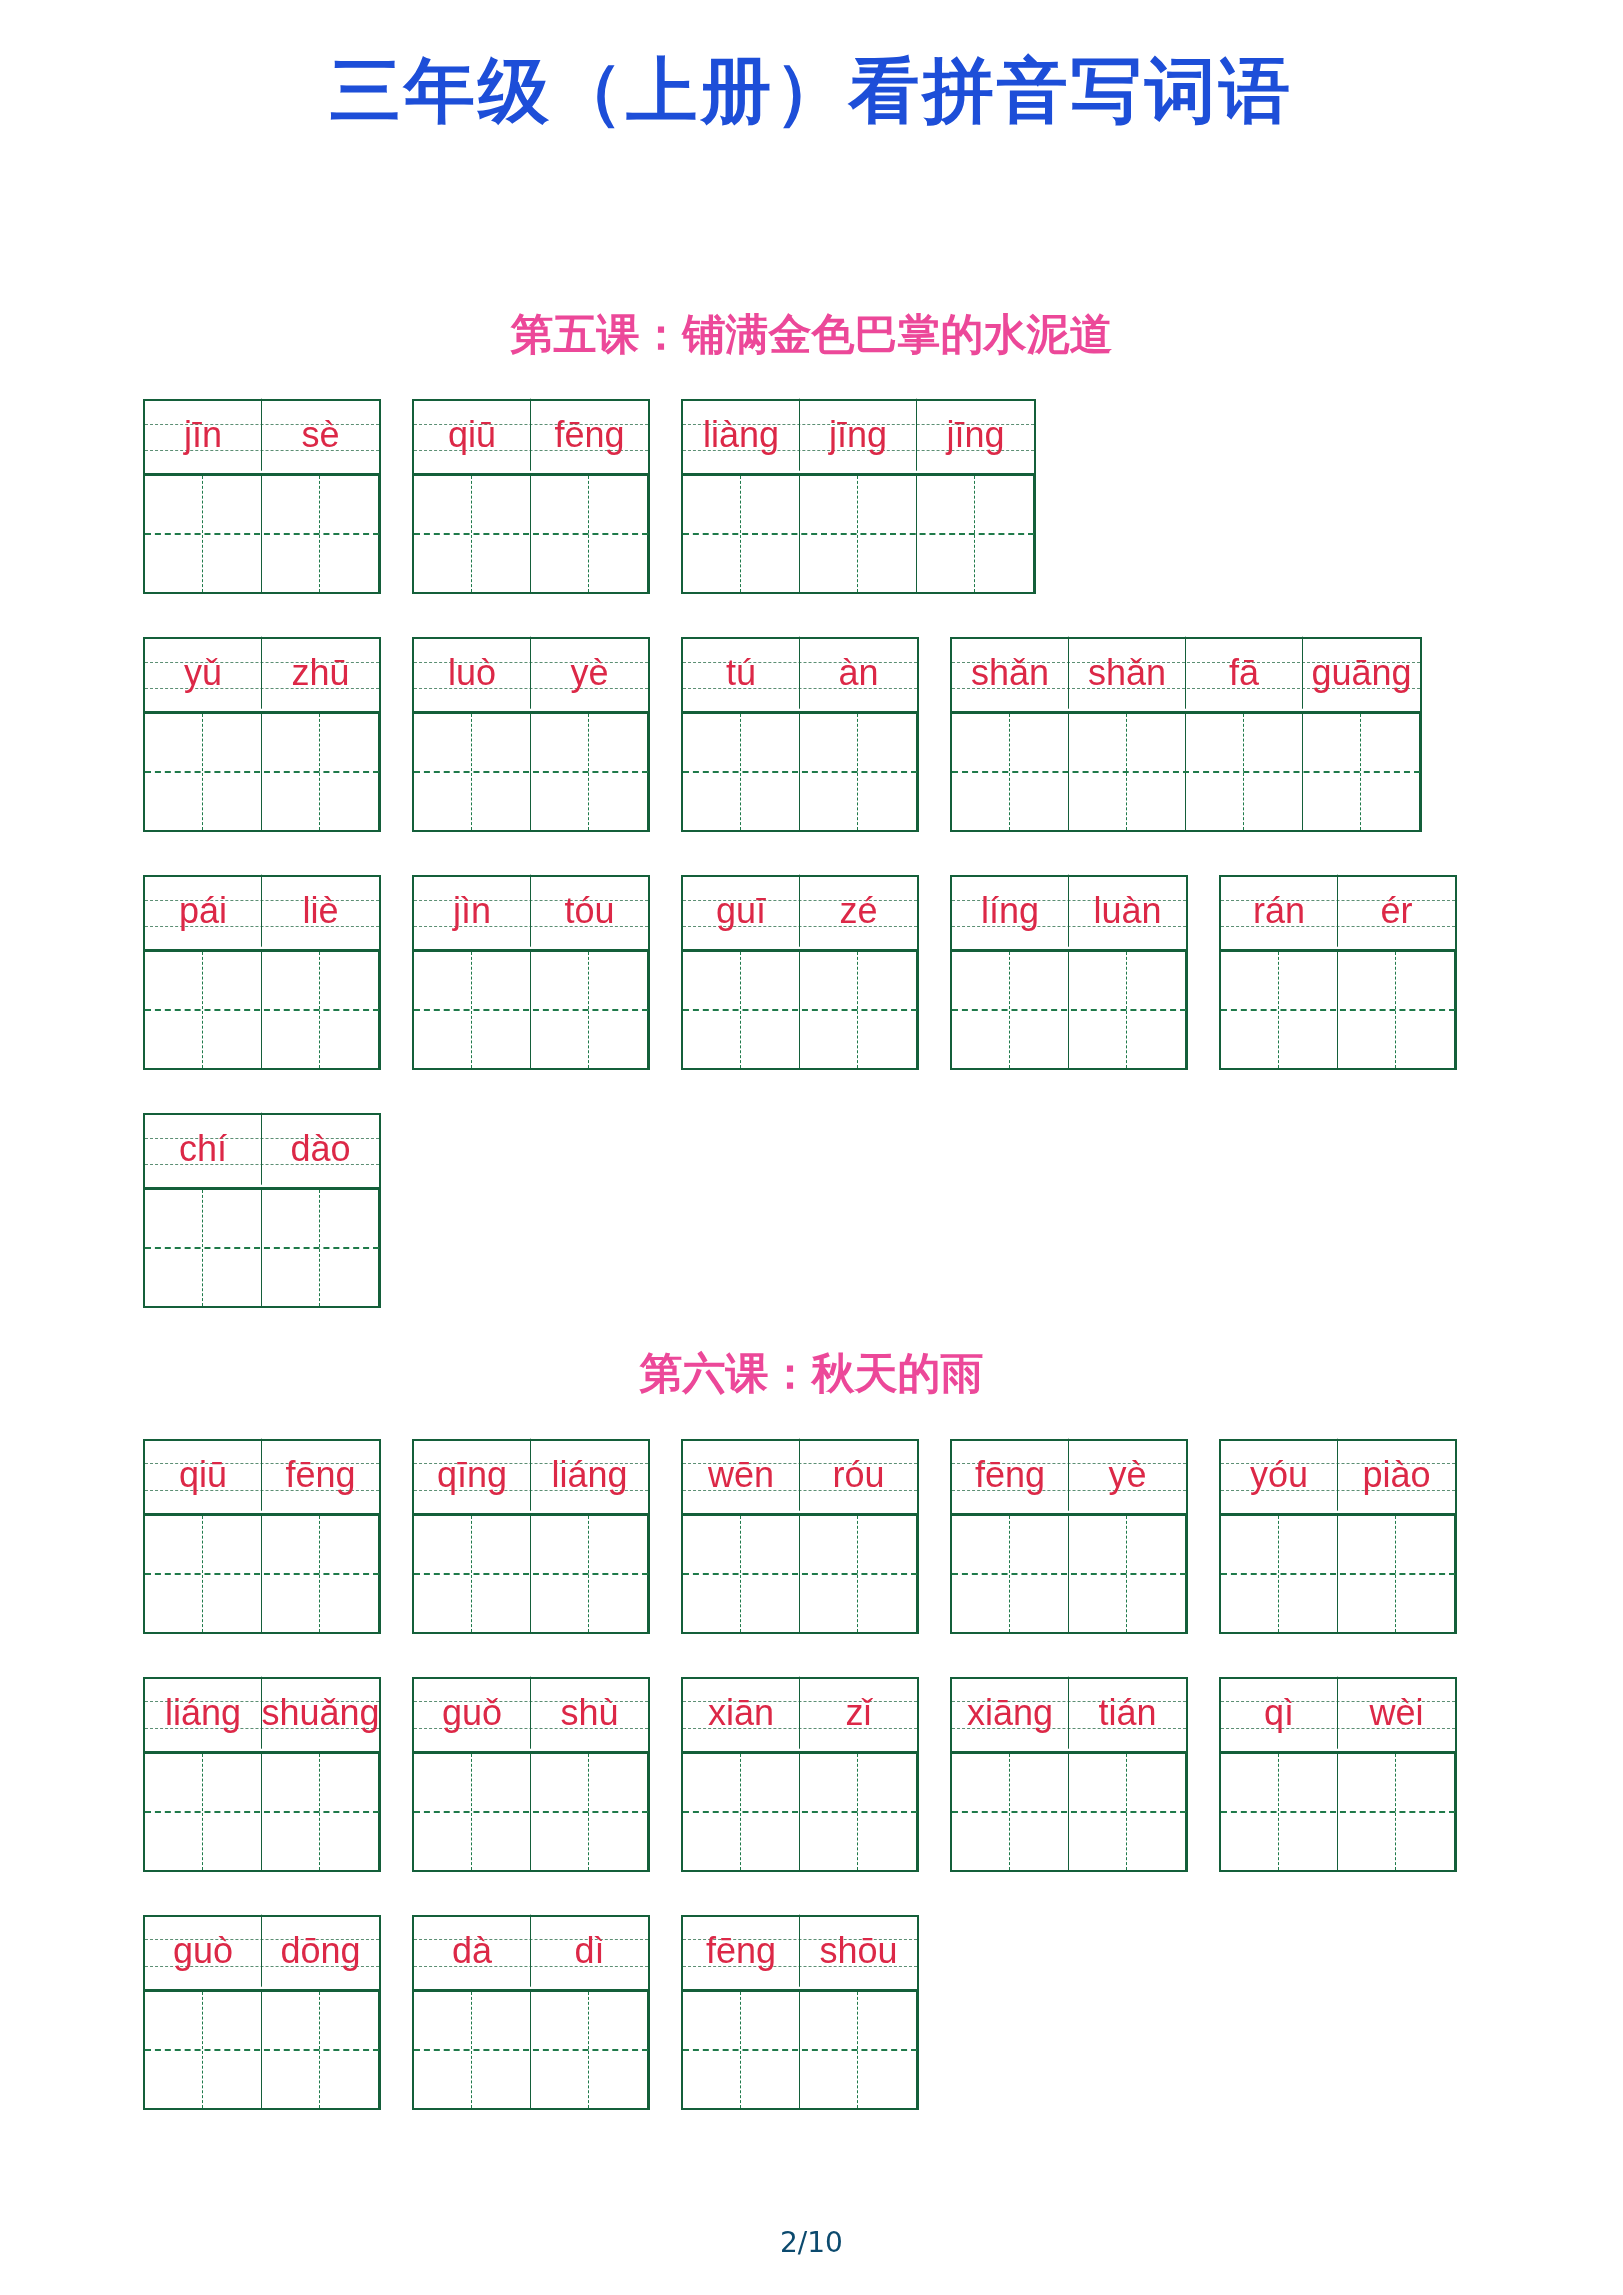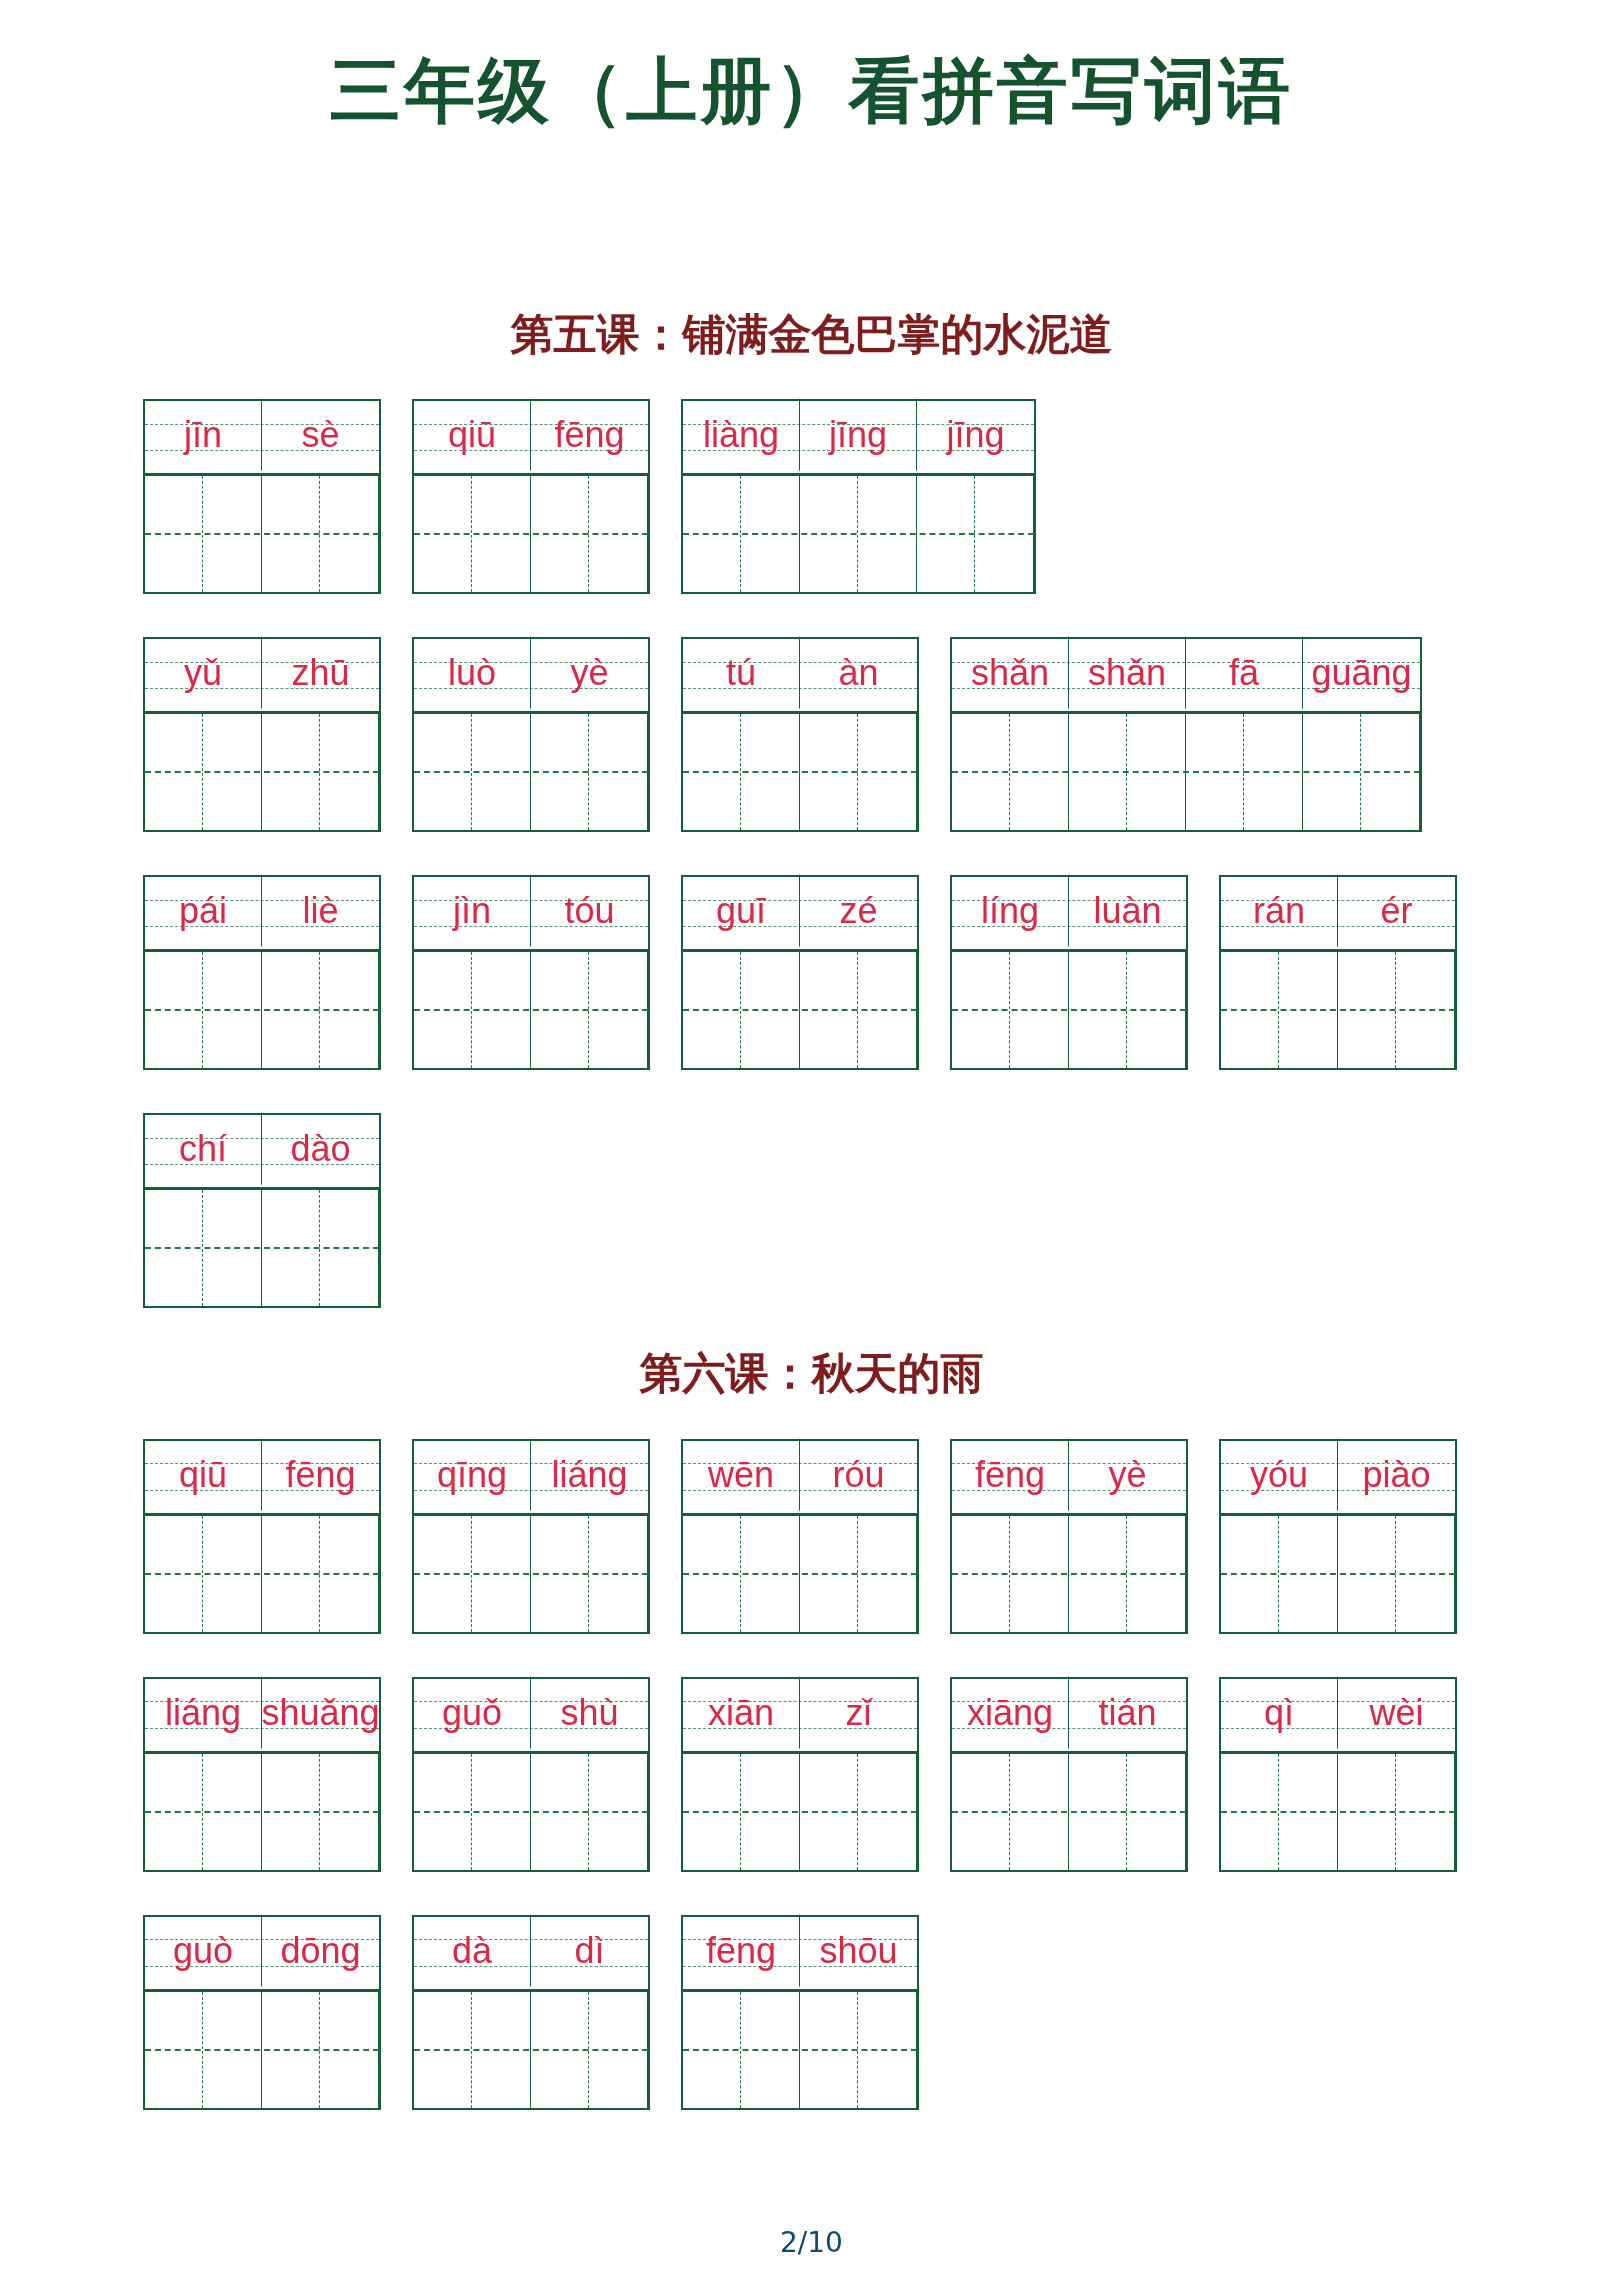--- a/index.html
+++ b/index.html
@@ -15,28 +15,28 @@
     background:#ffffff;
     font-family:"Liberation Sans",sans-serif;
   }
   .title{
     margin:0;padding-top:51px;
     text-align:center;
     font-family:"Liberation Serif",serif;
     font-weight:700;
     font-size:71px;line-height:1.15;
     letter-spacing:3.1px;
-    color:#14532d;
+    color:#1d4ed8;
   }
   .section-heading{
     text-align:center;
     font-family:"Liberation Serif",serif;
     font-weight:700;
     font-size:43px;line-height:1.2;
-    color:#7f1d1d;
+    color:#ec4899;
   }
   .section:nth-child(1) .section-heading{margin-top:176px;}
   .section:nth-child(2) .section-heading{margin-top:40px;}
   .rows{
     margin-left:143px;margin-top:39px;
     display:flex;flex-direction:column;gap:43px;
   }
   .grid-row{display:flex;gap:31px;align-items:center;}
   .word-block{
     border:2.3px solid var(--green);

